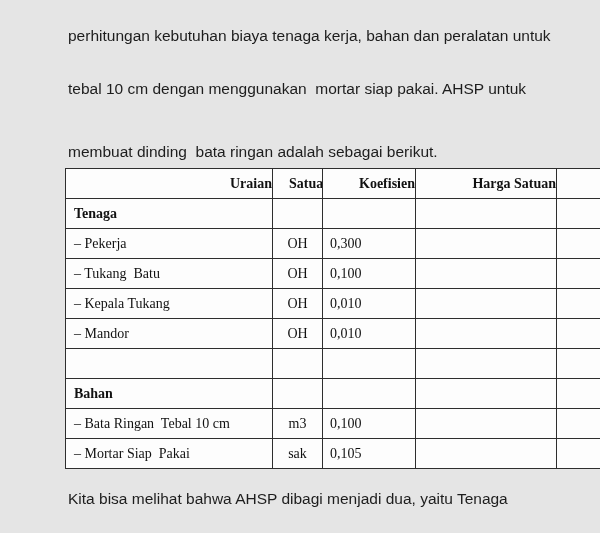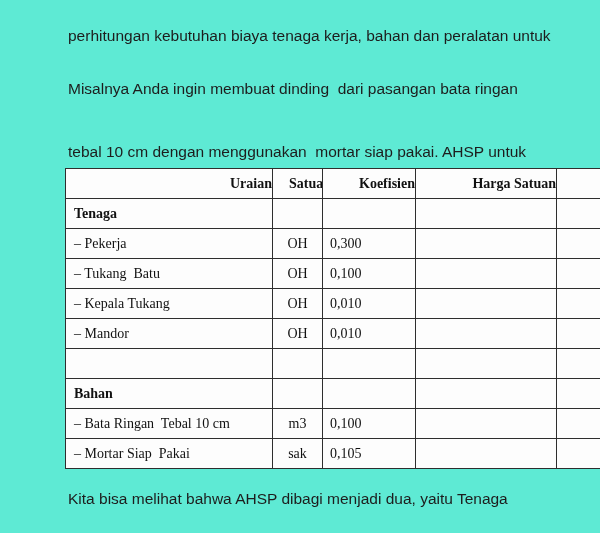--- a/index.html
+++ b/index.html
@@ -4,21 +4,21 @@
 <style>
   html, body {
     margin: 0;
     padding: 0;
     background: #ffffff;
   }
   .page {
     position: relative;
     width: 600px;
     height: 533px;
-    background: #5eead4;
+    background: #e5e5e5;
     overflow: hidden;
     font-family: "Liberation Sans", sans-serif;
     color: #1d1d1d;
   }
   .para {
     position: absolute;
     left: 68px;
     font-size: 15.5px;
     line-height: 21px;
     white-space: pre;
@@ -73,21 +73,20 @@
 </head>
 <body>
 
 <div class="page">
 
   <div class="para intro-para">
     <span class="line">perhitungan kebutuhan biaya tenaga kerja, bahan dan peralatan untuk</span>
   </div>
 
   <div class="para example-para">
-    <span class="line">Misalnya Anda ingin membuat dinding  dari pasangan bata ringan</span>
     <span class="line">tebal 10 cm dengan menggunakan  mortar siap pakai. AHSP untuk</span>
     <span class="line">membuat dinding  bata ringan adalah sebagai berikut.</span>
   </div>
 
 
   <table class="ahsp-table">
     <colgroup>
       <col style="width:207px">
         <col style="width:50px">
         <col style="width:93px">

